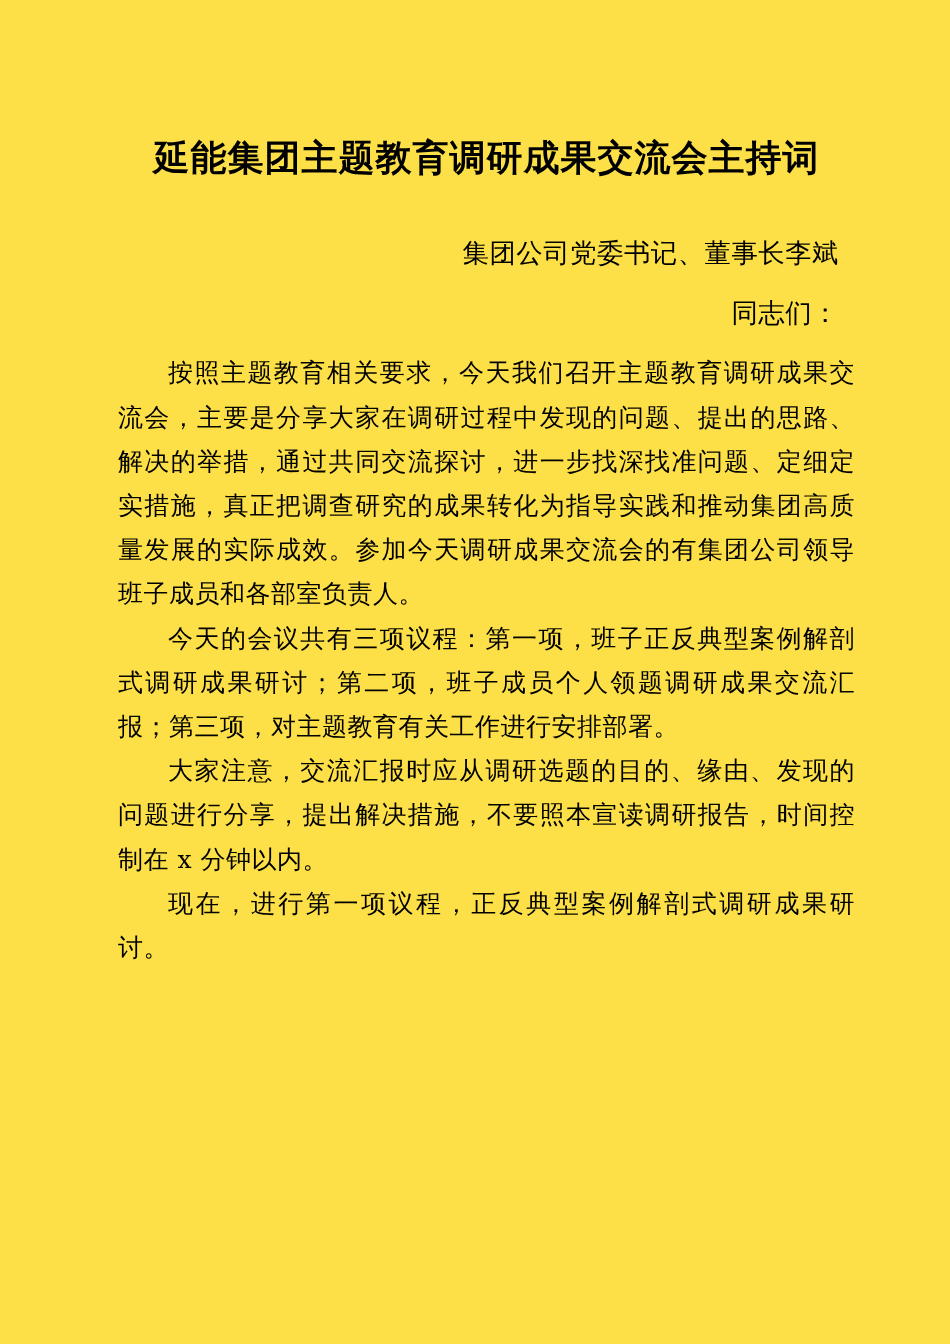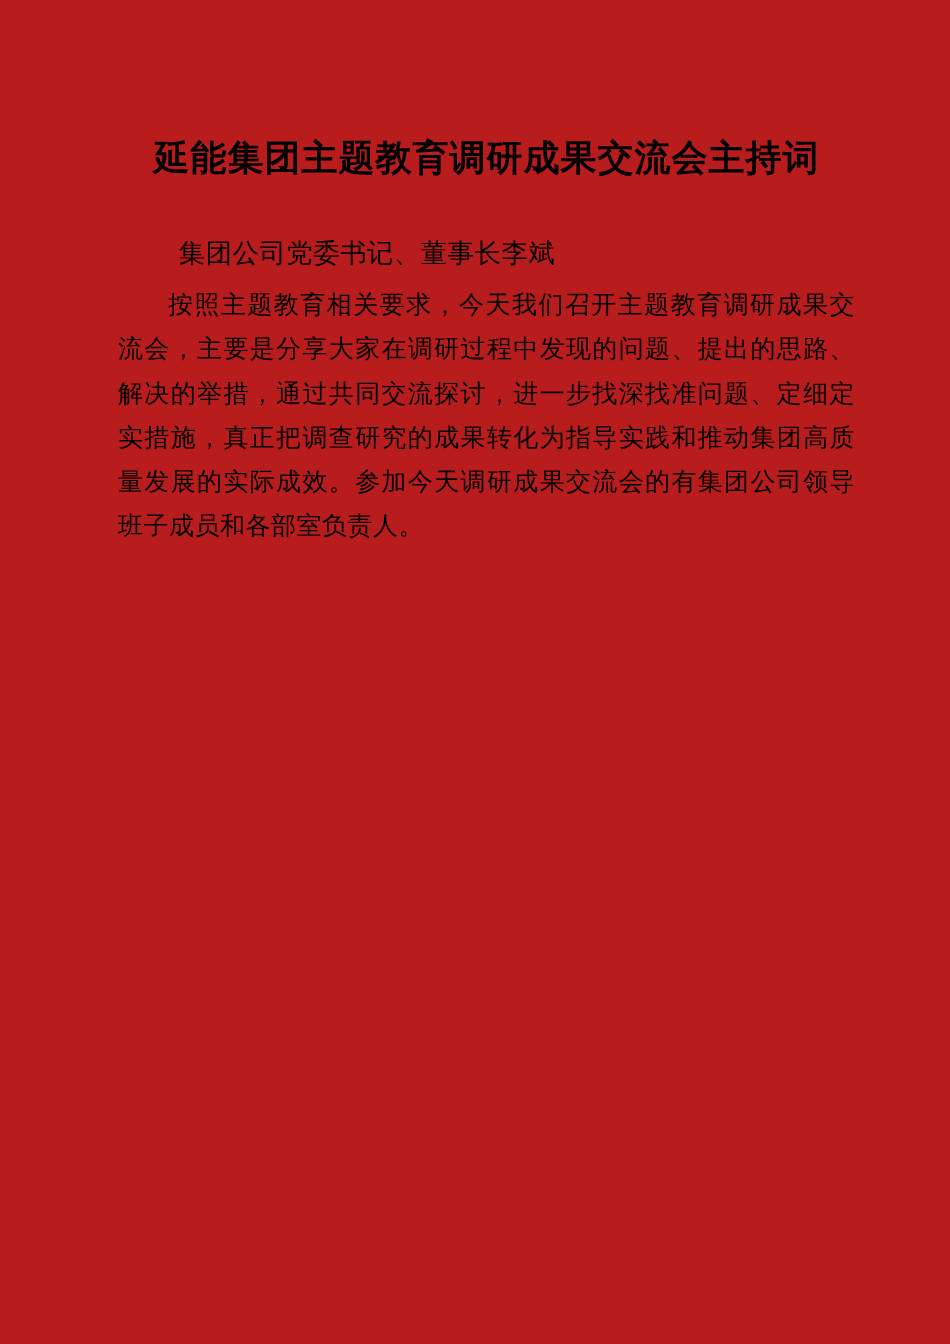--- a/index.html
+++ b/index.html
@@ -5,62 +5,67 @@
   html, body {
     margin: 0;
     padding: 0;
     background: #ffffff;
   }
   .page {
     position: relative;
     width: 950px;
     height: 1344px;
     margin: 0 auto;
-    background: #b91c1c;
+    background: #fde047;
     color: #000000;
     box-sizing: border-box;
     padding: 134px 95px 0 118px;
     overflow: hidden;
     font-family: "DejaVu Serif", "Liberation Serif", serif;
   }
   .doc-title {
     margin: 0 0 51px 0;
     font-size: 36px;
     line-height: 46px;
     font-weight: 700;
     text-align: center;
     letter-spacing: 1px;
     white-space: nowrap;
   }
   .meta-line {
-    margin: 8px;
+    margin: 16px;
     font-size: 26.4px;
     line-height: 44.2px;
     text-indent: 2em;
     letter-spacing: 0.5px;
+    text-align: right;
   }
   .para {
     margin: 0;
     font-size: 25px;
     line-height: 44.2px;
     text-indent: 2em;
     text-align: justify;
     text-justify: inter-character;
     letter-spacing: 0.5px;
   }
 </style>
 </head>
 <body>
 
 <div class="page">
   <h1 class="doc-title">延能集团主题教育调研成果交流会主持词</h1>
 
   <p class="meta-line">集团公司党委书记、董事长李斌</p>
 
 
+  <p class="meta-line">同志们：</p>
 
   <p class="para">按照主题教育相关要求，今天我们召开主题教育调研成果交流会，主要是分享大家在调研过程中发现的问题、提出的思路、解决的举措，通过共同交流探讨，进一步找深找准问题、定细定实措施，真正把调查研究的成果转化为指导实践和推动集团高质量发展的实际成效。参加今天调研成果交流会的有集团公司领导班子成员和各部室负责人。</p>
 
+  <p class="para">今天的会议共有三项议程：第一项，班子正反典型案例解剖式调研成果研讨；第二项，班子成员个人领题调研成果交流汇报；第三项，对主题教育有关工作进行安排部署。</p>
 
+  <p class="para">大家注意，交流汇报时应从调研选题的目的、缘由、发现的问题进行分享，提出解决措施，不要照本宣读调研报告，时间控制在 x 分钟以内。</p>
 
+  <p class="para">现在，进行第一项议程，正反典型案例解剖式调研成果研讨。</p>
 
 
 </div>
 
 </body></html>

